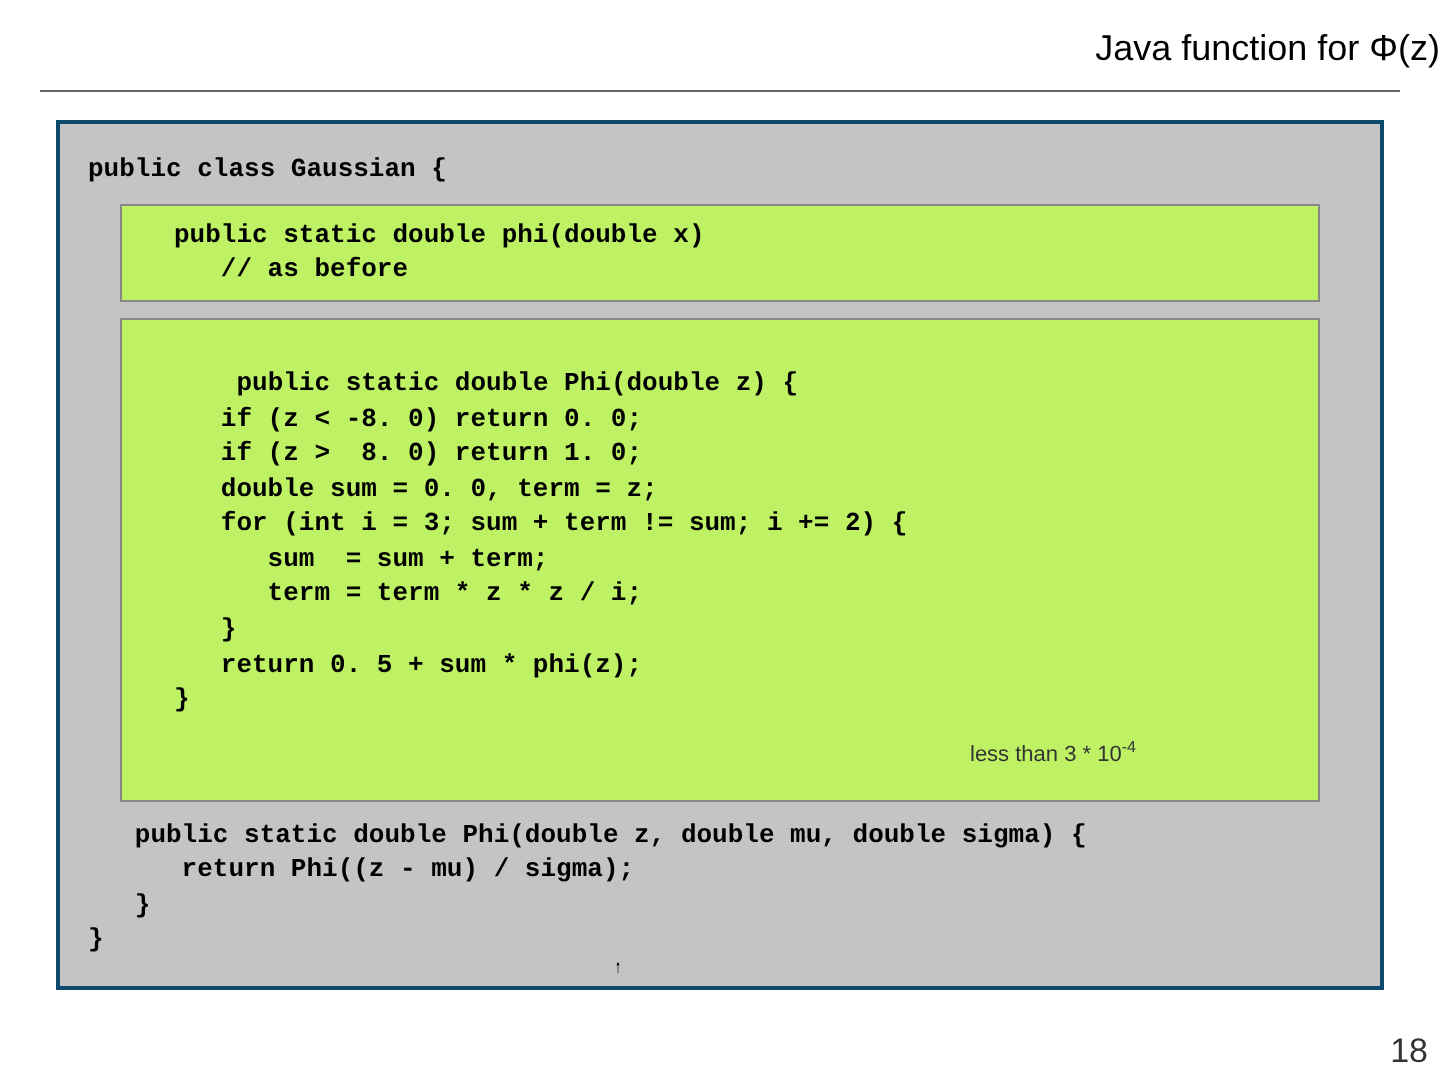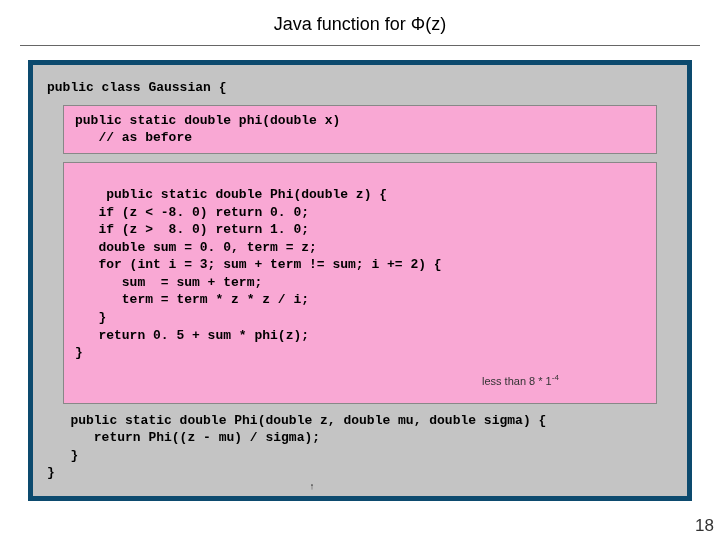--- a/index.html
+++ b/index.html
@@ -5,50 +5,50 @@
   * { margin: 0; padding: 0; box-sizing: border-box; }
   body {
     width: 720px;
     height: 540px;
     background: #fff;
     font-family: "Comic Sans MS", cursive, sans-serif;
     position: relative;
     overflow: hidden;
   }
   .title {
-    text-align: center;
+    text-align: right;
     font-size: 18px;
     padding: 14px 0 6px 0;
     color: #000;
   }
   .hr {
     border: none;
     border-top: 1px solid #666;
     margin: 4px 20px 14px 20px;
   }
   .outer-box {
     margin: 0 28px;
     background: #c4c4c4;
-    border: 5px solid #0c4a6e;
+    border: 2px solid #0c4a6e;
     padding: 14px 14px 14px 14px;
     font-family: "Courier New", monospace;
     font-size: 13px;
     line-height: 1.35;
     color: #000;
     position: relative;
   }
   .outer-open, .outer-close, .outer-body {
     font-weight: bold;
     white-space: pre;
   }
   .inner-box {
-    background: #f9a8d4;
+    background: #bef264;
     border: 1px solid #888;
     margin: 8px 16px;
-    padding: 6px 11px;
+    padding: 6px 26px;
     font-weight: bold;
     white-space: pre;
     position: relative;
   }
   .annot {
     position: absolute;
     right: 14px;
     bottom: 14px;
     font-family: "Comic Sans MS", cursive, sans-serif;
     font-weight: normal;
@@ -95,21 +95,21 @@
    if (z &gt;  8. 0) return 1. 0;
    double sum = 0. 0, term = z;
    for (int i = 3; sum + term != sum; i += 2) {
       sum  = sum + term;
       term = term * z * z / i;
    }
    return 0. 5 + sum * phi(z);
 }</span>
     <div class="annot">
       <br>
-      <span>less than 8 * 1</span><sup>-4</sup>
+      <span>less than 3 * 10</span><sup>-4</sup>
     </div>
   </div>
 
   <div class="outer-body">   public static double Phi(double z, double mu, double sigma) {
       return Phi((z - mu) / sigma);
    }</div>
   <div class="outer-close">}</div>
 
   <svg class="arrow" viewBox="0 0 10 30">
     <line x1="5" y1="2" x2="5" y2="28" stroke="#000" stroke-width="1.5"></line>

